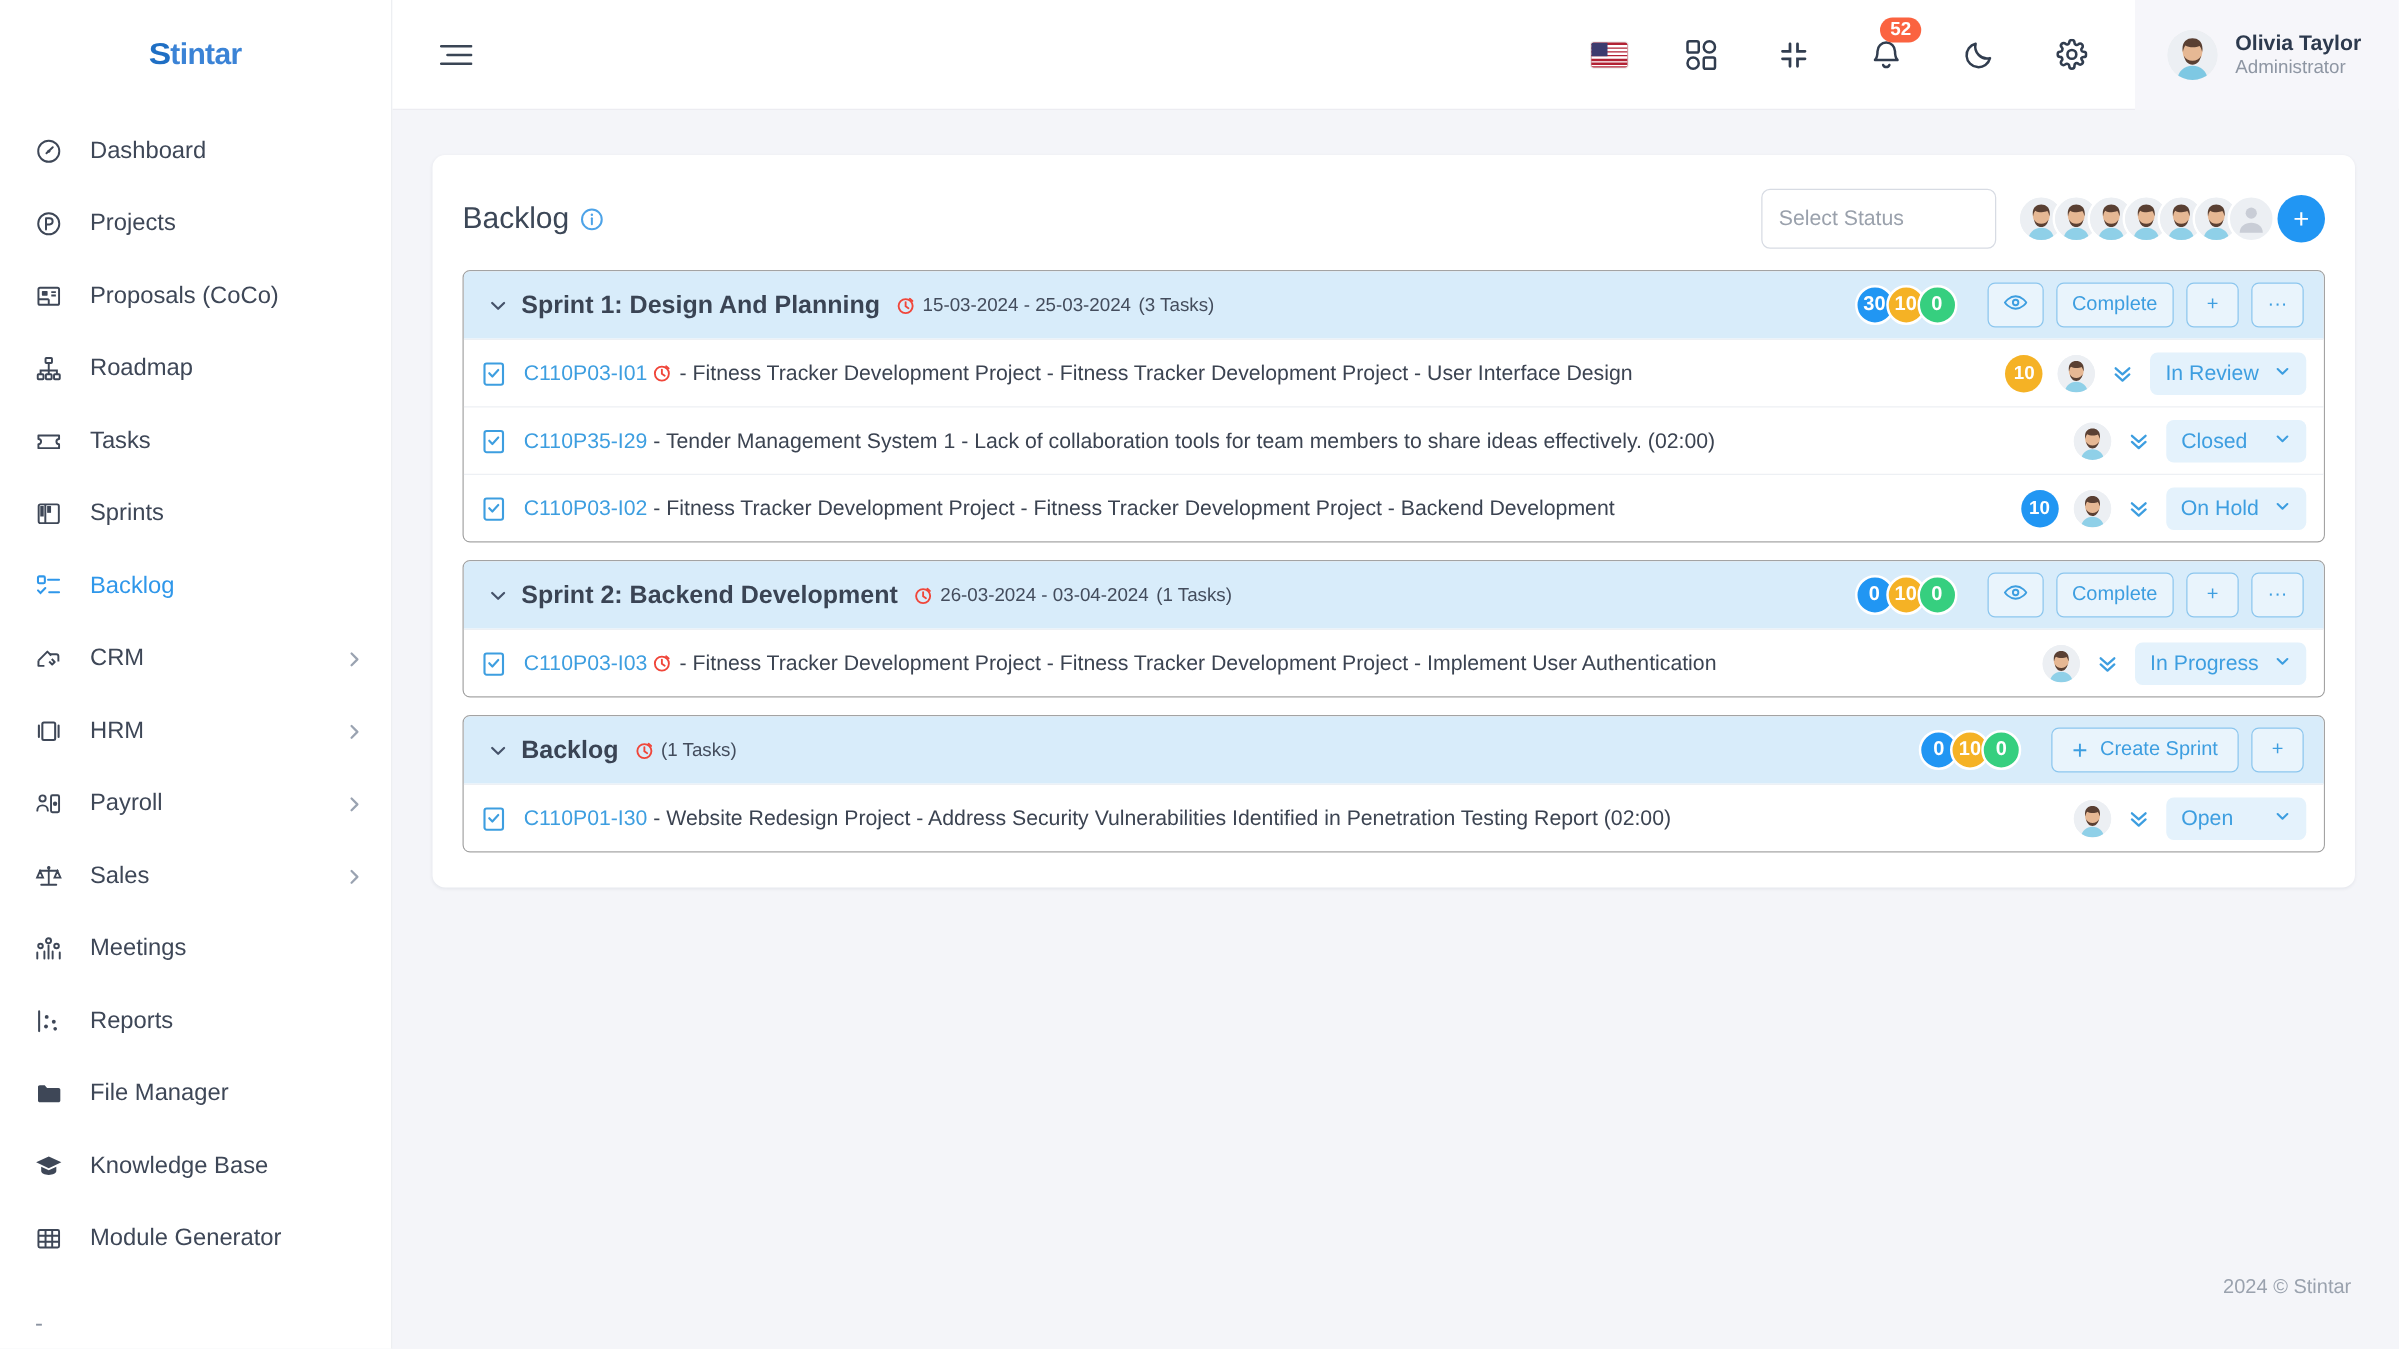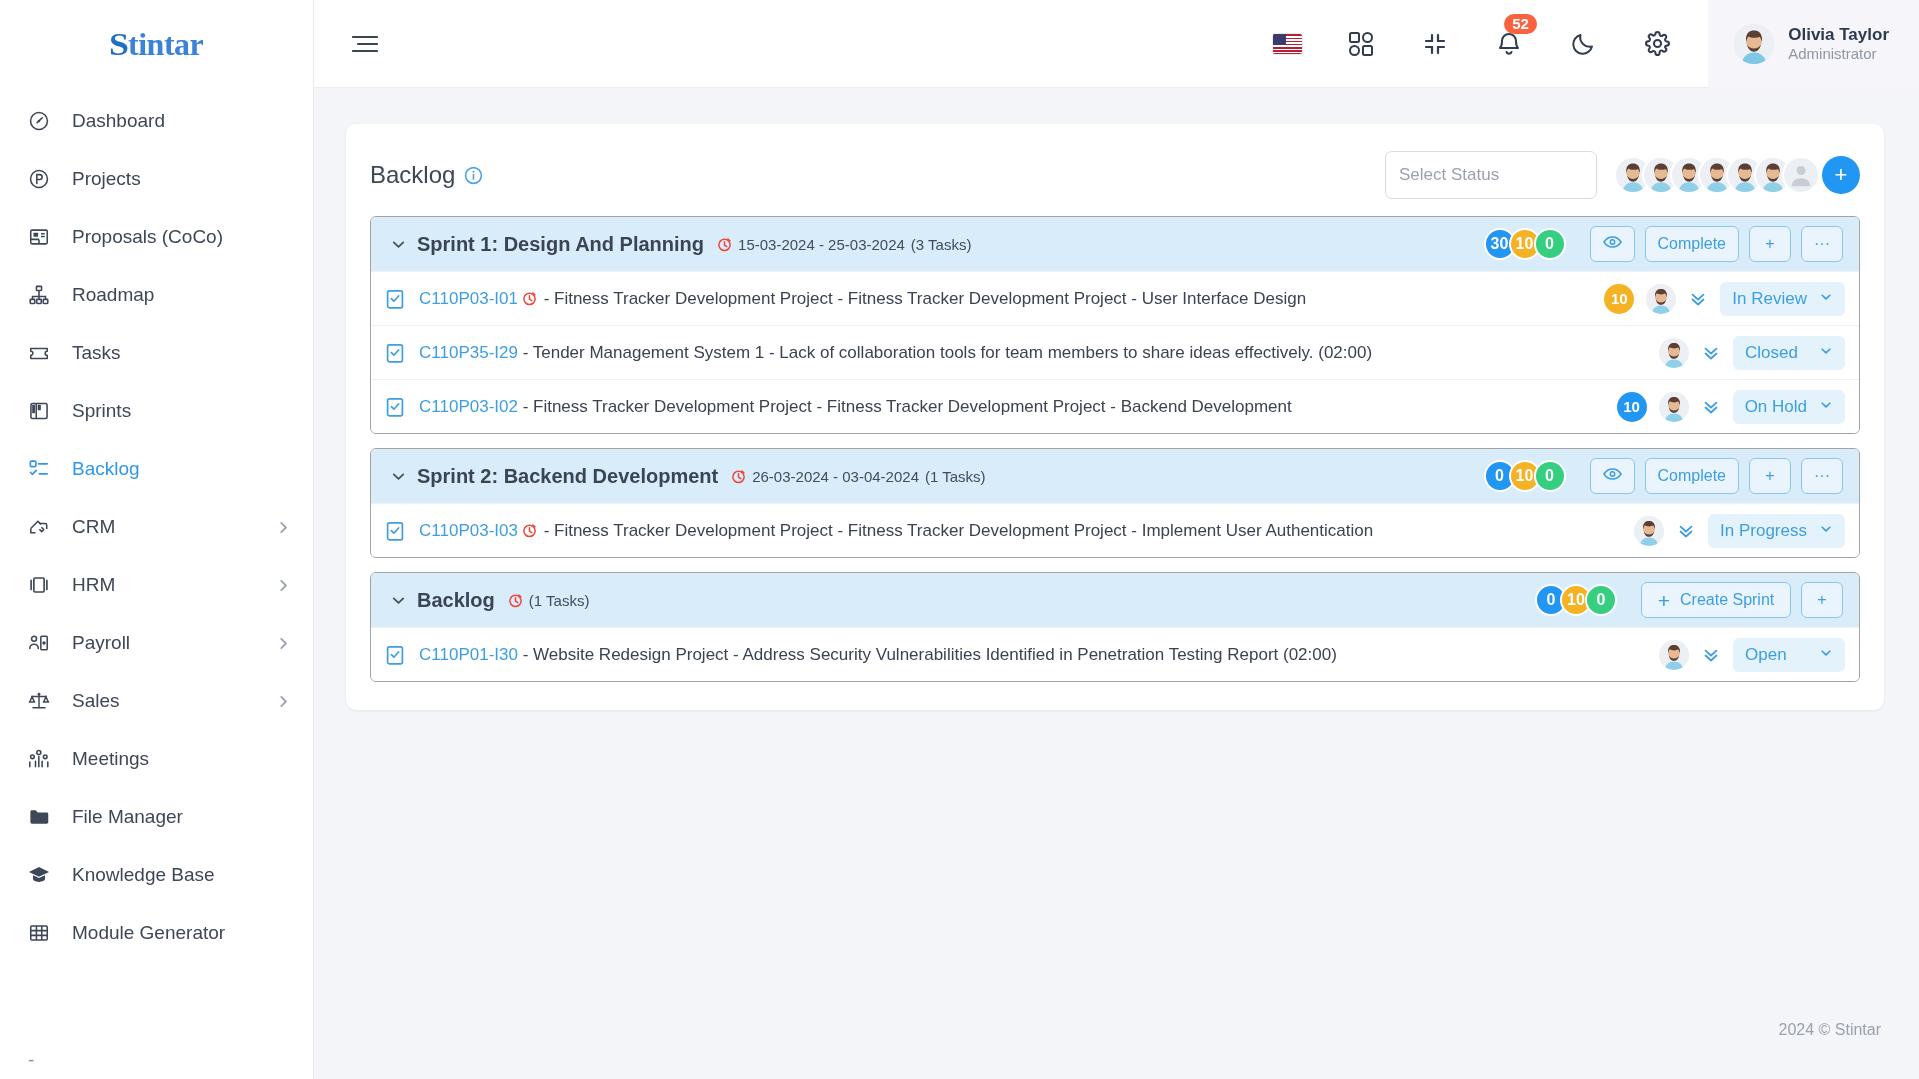--- a/index.html
+++ b/index.html
@@ -16,23 +16,22 @@
     width: 314px; min-width: 314px; height: 1079px;
     background: #ffffff;
     border-right: 1px solid #e8eaee;
     display: flex; flex-direction: column;
     overflow: hidden;
   }
   .brand {
     height: 88px; display: flex; align-items: center; justify-content: center;
   }
   .brand-text {
-    font-size: 32px; font-weight: 700; letter-spacing: -0.5px;
+    font-size: 24px; font-weight: 700; letter-spacing: -0.5px;
     color: #3b83d6;
-    font-family: Liberation Serif, serif;
   }
   .brand-text .s-glyph {
     display: inline-block;
     color: #1f6fc4;
     font-weight: 800;
     transform: scaleX(1.12);
     margin-right: 1px;
   }
   .nav { flex: 1; padding-top: 4px; }
   .nav-item {
@@ -101,21 +100,21 @@
   .card {
     background: #ffffff; border-radius: 10px;
     box-shadow: 0 1px 3px rgba(20,30,60,.07);
     padding: 24px 24px 28px;
   }
   .card-head { display: flex; align-items: center; height: 54px; }
   .card-title { font-size: 24px; color: #3c4757; font-weight: 500; }
   .info-ico { margin-left: 9px; display: inline-flex; align-items: center; color: #4da3e8; }
   .head-spacer { flex: 1; }
   .status-select {
-    width: 212px; height: 48px;
+    width: 188px; height: 48px;
     border: 1px solid #d7dbe3; border-radius: 7px;
     display: flex; align-items: center; padding: 0 13px;
     color: #9aa1ac; font-size: 17px; background: #fff; cursor: pointer;
   }
   .avatar-stack { display: flex; align-items: center; margin-left: 17px; }
   .avatar-stack .av {
     width: 38px; height: 38px; border-radius: 50%;
     border: 2px solid #ffffff; background: #eceff3;
     margin-left: -10px; overflow: hidden; flex: none;
   }
@@ -337,20 +336,32 @@
         <div class="nav-item">
           <span class="nav-ico">
             <svg width="22" height="22" viewBox="0 0 24 24" fill="none" stroke="currentColor" stroke-width="1.7">
               <circle cx="11.8" cy="5" r="2.2"></circle>
               <circle cx="4.8" cy="9.6" r="2"></circle>
               <circle cx="18.8" cy="9.6" r="2"></circle>
               <path d="M8.2 20.5v-6.1M15.4 20.5v-6.1M11.8 9.2v11.3M2 20.5v-5.2M21.6 20.5v-5.2" stroke-linecap="round"></path>
             </svg>
           </span>
           <span class="nav-label">Meetings</span>
+        </div>
+        <div class="nav-item">
+          <span class="nav-ico">
+            <svg width="22" height="22" viewBox="0 0 24 24" fill="none" stroke="currentColor" stroke-width="1.8" stroke-linecap="round">
+              <path d="M3.6 3.4v17.2"></path>
+              <circle cx="10.2" cy="8.2" r="1.7" fill="currentColor" stroke="none"></circle>
+              <circle cx="16.4" cy="12.4" r="1.7" fill="currentColor" stroke="none"></circle>
+              <circle cx="9.6" cy="16.6" r="1.7" fill="currentColor" stroke="none"></circle>
+              <circle cx="17.6" cy="18.6" r="1.6" fill="currentColor" stroke="none"></circle>
+            </svg>
+          </span>
+          <span class="nav-label">Reports</span>
         </div>
         <div class="nav-item">
           <span class="nav-ico">
             <svg width="22" height="22" viewBox="0 0 24 24" fill="currentColor">
               <path d="M2.6 6.2c0-.9.7-1.6 1.6-1.6h4.3l2 2.4h10c.9 0 1.6.7 1.6 1.6v9.2c0 .9-.7 1.6-1.6 1.6H4.2c-.9 0-1.6-.7-1.6-1.6z"></path>
             </svg>
           </span>
           <span class="nav-label">File Manager</span>
         </div>
         <div class="nav-item">

